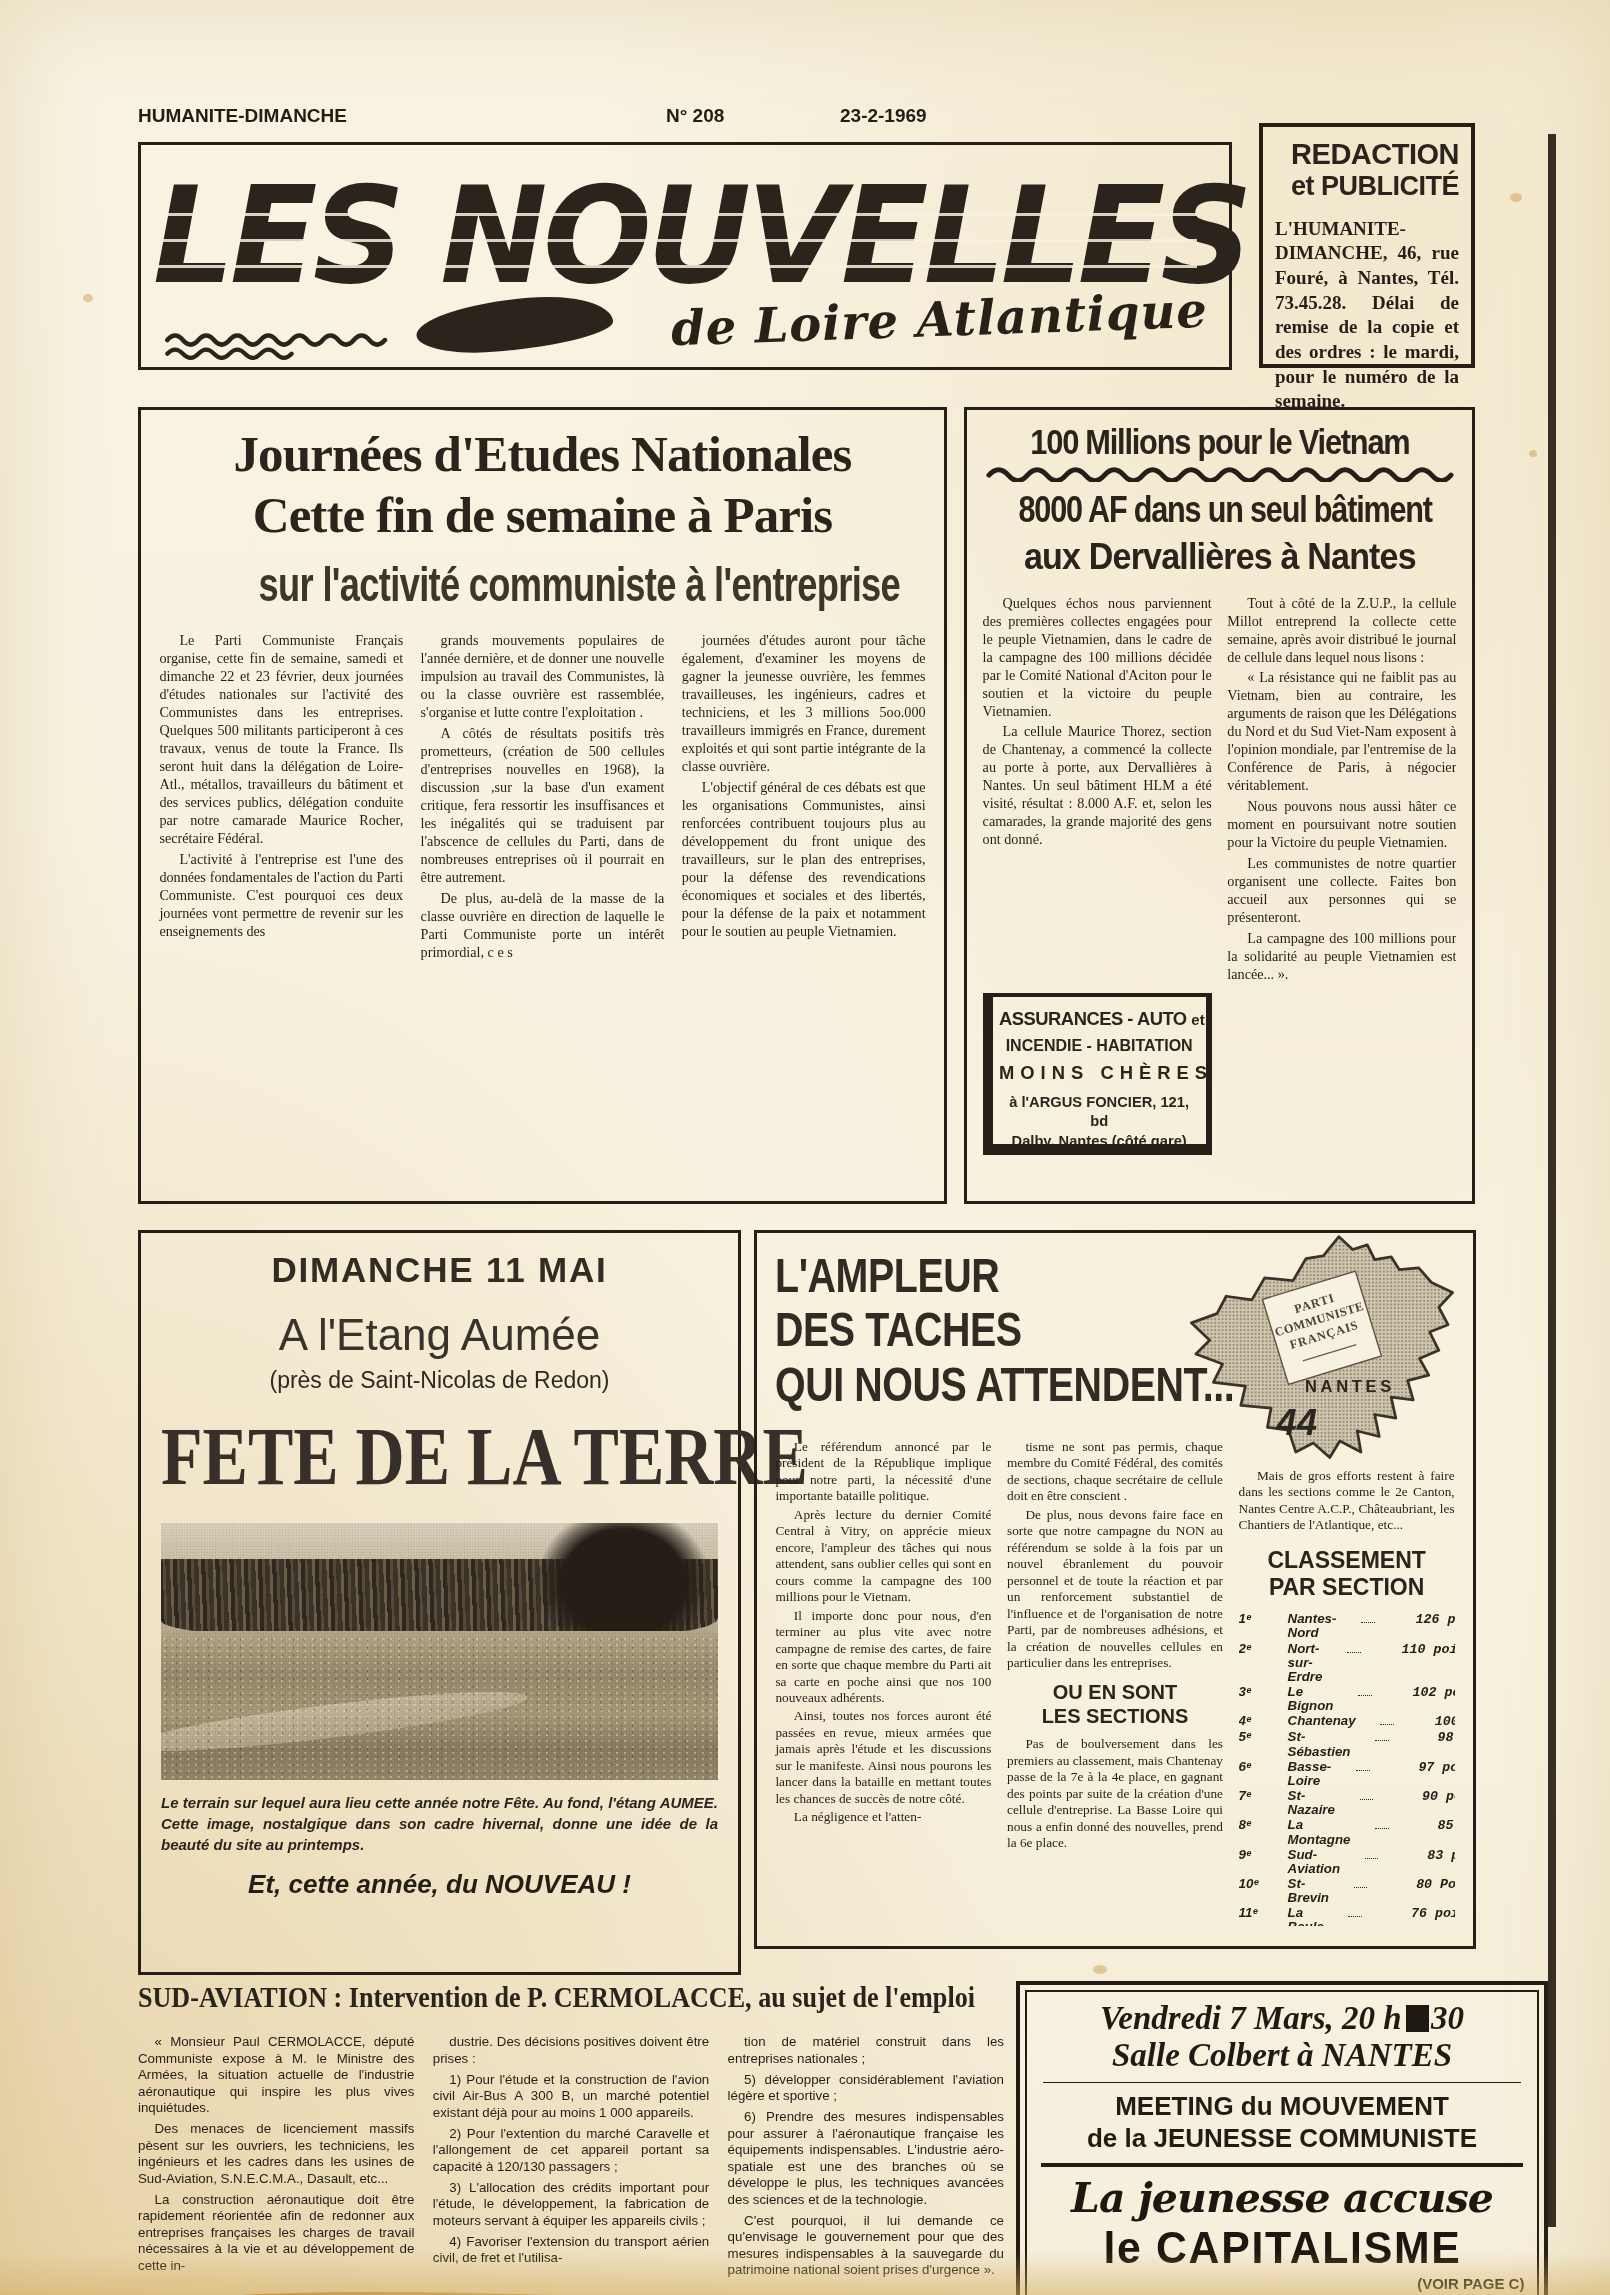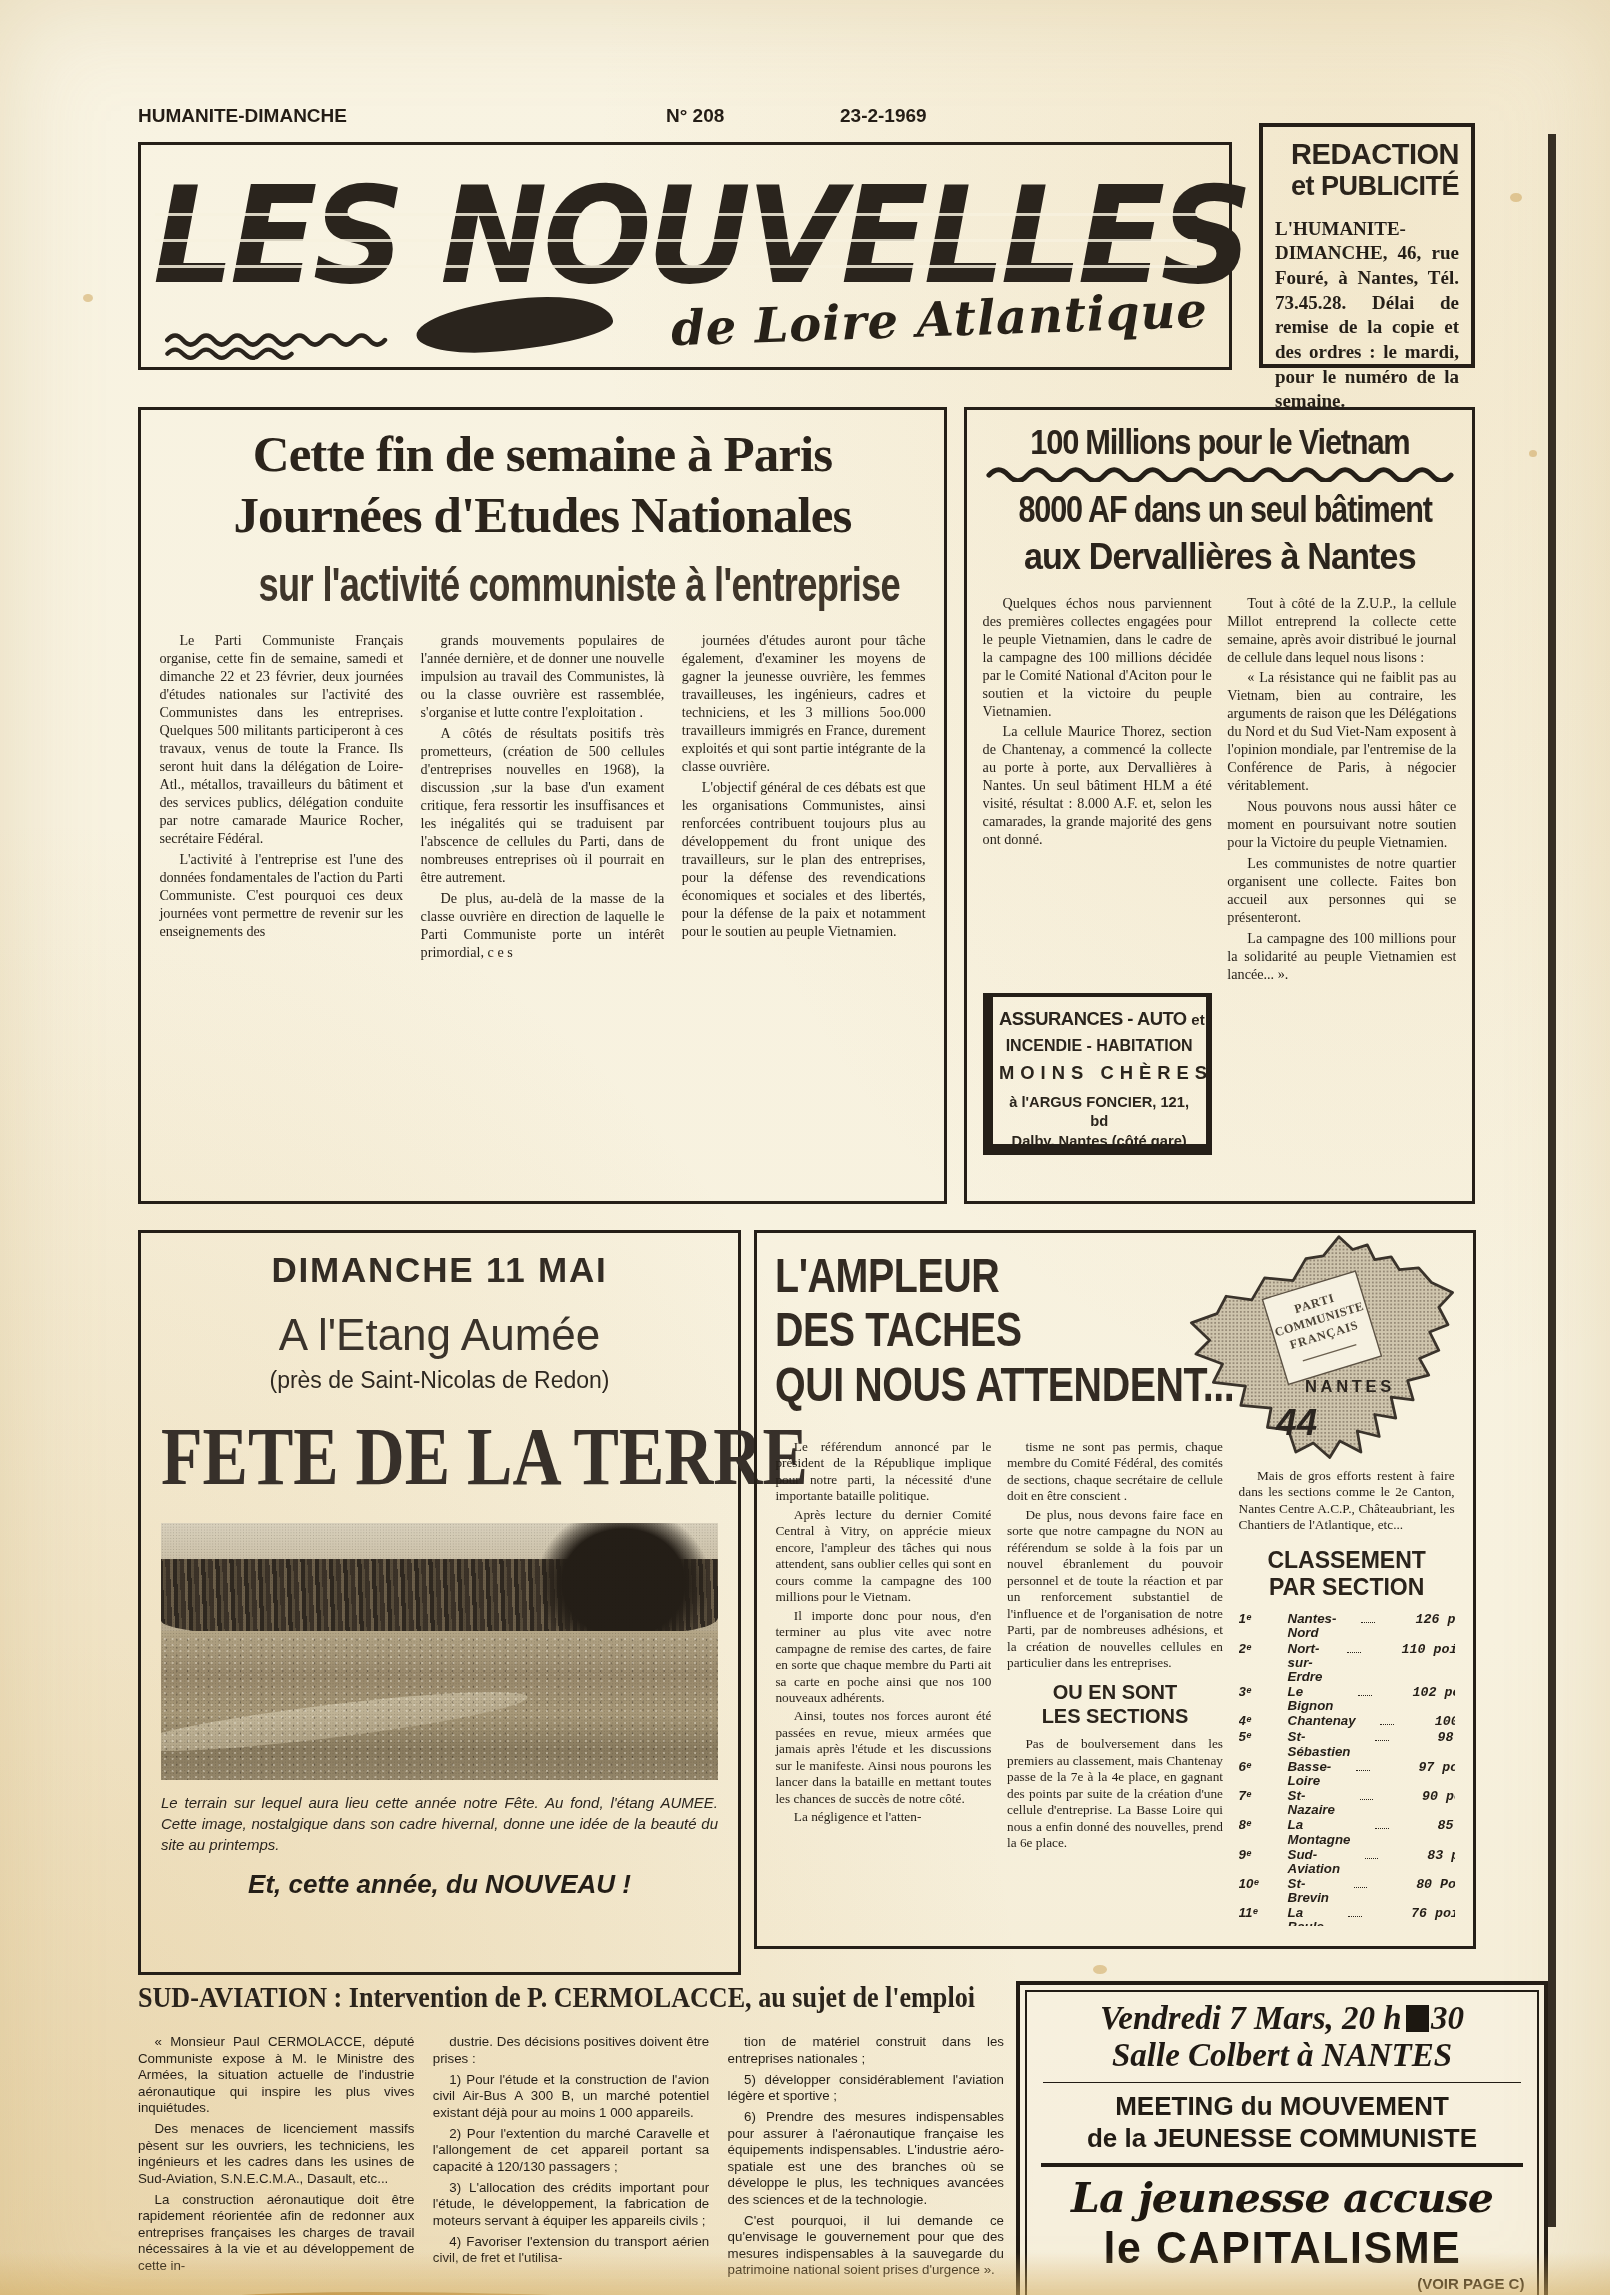--- a/index.html
+++ b/index.html
@@ -96,21 +96,21 @@
   .ph-tree-right{ position:absolute; right:2%; top:0; width:30%; height:52%;
     background:radial-gradient(ellipse at 50% 45%, #241e17 0 52%, rgba(36,30,23,.5) 64%, transparent 74%); }
   .ph-field{ position:absolute; left:0; right:0; bottom:0; height:58%;
     background:linear-gradient(180deg,#b4a687 0%,#97876a 30%,#a79878 55%,#887a5e 80%,#94866a 100%); }
   .ph-path{ position:absolute; left:-6%; bottom:16%; width:72%; height:13%; background:linear-gradient(#cdc2a6,#b8ab8e);
     transform:rotate(-7deg); border-radius:50%; opacity:.75; }
   .ph-speckle{ position:absolute; left:0; right:0; bottom:0; height:56%;
     background-image:radial-gradient(rgba(250,246,232,.5) 0.7px, transparent 1.2px),radial-gradient(rgba(40,32,24,.45) 0.7px, transparent 1.2px);
     background-size:7.8px 6px,10.6px 7.8px; }
   .ph-dots{ position:absolute; inset:0; background-image:radial-gradient(rgba(30,25,18,.20) 0.5px, transparent 0.9px); background-size:2.8px 2.8px; }
-  .fete-caption{ margin-top:12px; font-family:var(--sans); font-style:italic; font-weight:400; font-size:15px; line-height:1.42; text-align:justify; color:#2b251e; }
+  .fete-caption{ margin-top:12px; font-family:var(--sans); font-style:italic; font-weight:700; font-size:15px; line-height:1.42; text-align:justify; color:#2b251e; }
   .fete-footer{ text-align:center; font-family:var(--sans); font-weight:800; font-style:italic; font-size:26px; margin-top:13.8px; color:#241e17; }
 
   
   .ampleur{ left:754px; top:1230px; width:722px; height:719px; padding:15.6px 18.4px; }
   .amp-header{ position:relative; height:184px; }
   .amp-h{ font-family:var(--sans); font-weight:800; font-size:48px; line-height:1.14; letter-spacing:-0.5px;
     color:#332b23; transform:scaleX(.82); transform-origin:left top; white-space:nowrap; }
   .amp-map{ position:absolute; top:-20px; right:-4.6px; }
   .ampleur .cols{ gap:15.6px; margin-top:6.4px; height:487px; }
   .ampleur .bodytext p{ font-size:13.3px; line-height:16.5px; text-indent:18.4px; margin-bottom:1.8px; }
@@ -176,22 +176,22 @@
     <div class="mast-sub">de Loire Atlantique</div>
   </div>
 
   <aside class="redaction">
     <div class="red-t red-t1">REDACTION</div>
     <div class="red-t red-t2">et PUBLICITÉ</div>
     <p class="red-body">L'HUMANITE-DIMANCHE, 46, rue Fouré, à Nantes, Tél. 73.45.28. Délai de remise de la copie et des ordres : le mardi, pour le numéro de la semaine.</p>
   </aside>
 
   <section class="abox paris">
+    <div class="paris-h12">Journées d'Etudes Nationales</div>
     <div class="paris-h12">Cette fin de semaine à Paris</div>
-    <div class="paris-h12">Journées d'Etudes Nationales</div>
     <div class="paris-h3">sur l'activité communiste à l'entreprise</div>
     <div class="cols bodytext">
       <div class="col">
         <p>Le Parti Communiste Français organise, cette fin de semaine, samedi et dimanche 22 et 23 février, deux journées d'études nationales sur l'activité des Communistes dans les entreprises. Quelques 500 militants participeront à ces travaux, venus de toute la France. Ils seront huit dans la délégation de Loire-Atl., métallos, travailleurs du bâtiment et des services publics, délégation conduite par notre camarade Maurice Rocher, secrétaire Fédéral.</p>
         <p>L'activité à l'entreprise est l'une des données fondamentales de l'action du Parti Communiste. C'est pourquoi ces deux journées vont permettre de revenir sur les enseignements des</p>
       </div>
       <div class="col">
         <p>grands mouvements populaires de l'année dernière, et de donner une nouvelle impulsion au travail des Communistes, là ou la classe ouvrière est rassemblée, s'organise et lutte contre l'exploitation .</p>
         <p>A côtés de résultats positifs très prometteurs, (création de 500 cellules d'entreprises nouvelles en 1968), la discussion ,sur la base d'un exament critique, fera ressortir les insuffisances et les inégalités qui se traduisent par l'abscence de cellules du Parti, dans de nombreuses entreprises où il pourrait en être autrement.</p>
         <p>De plus, au-delà de la masse de la classe ouvrière en direction de laquelle le Parti Communiste porte un intérêt primordial, c e s</p>

